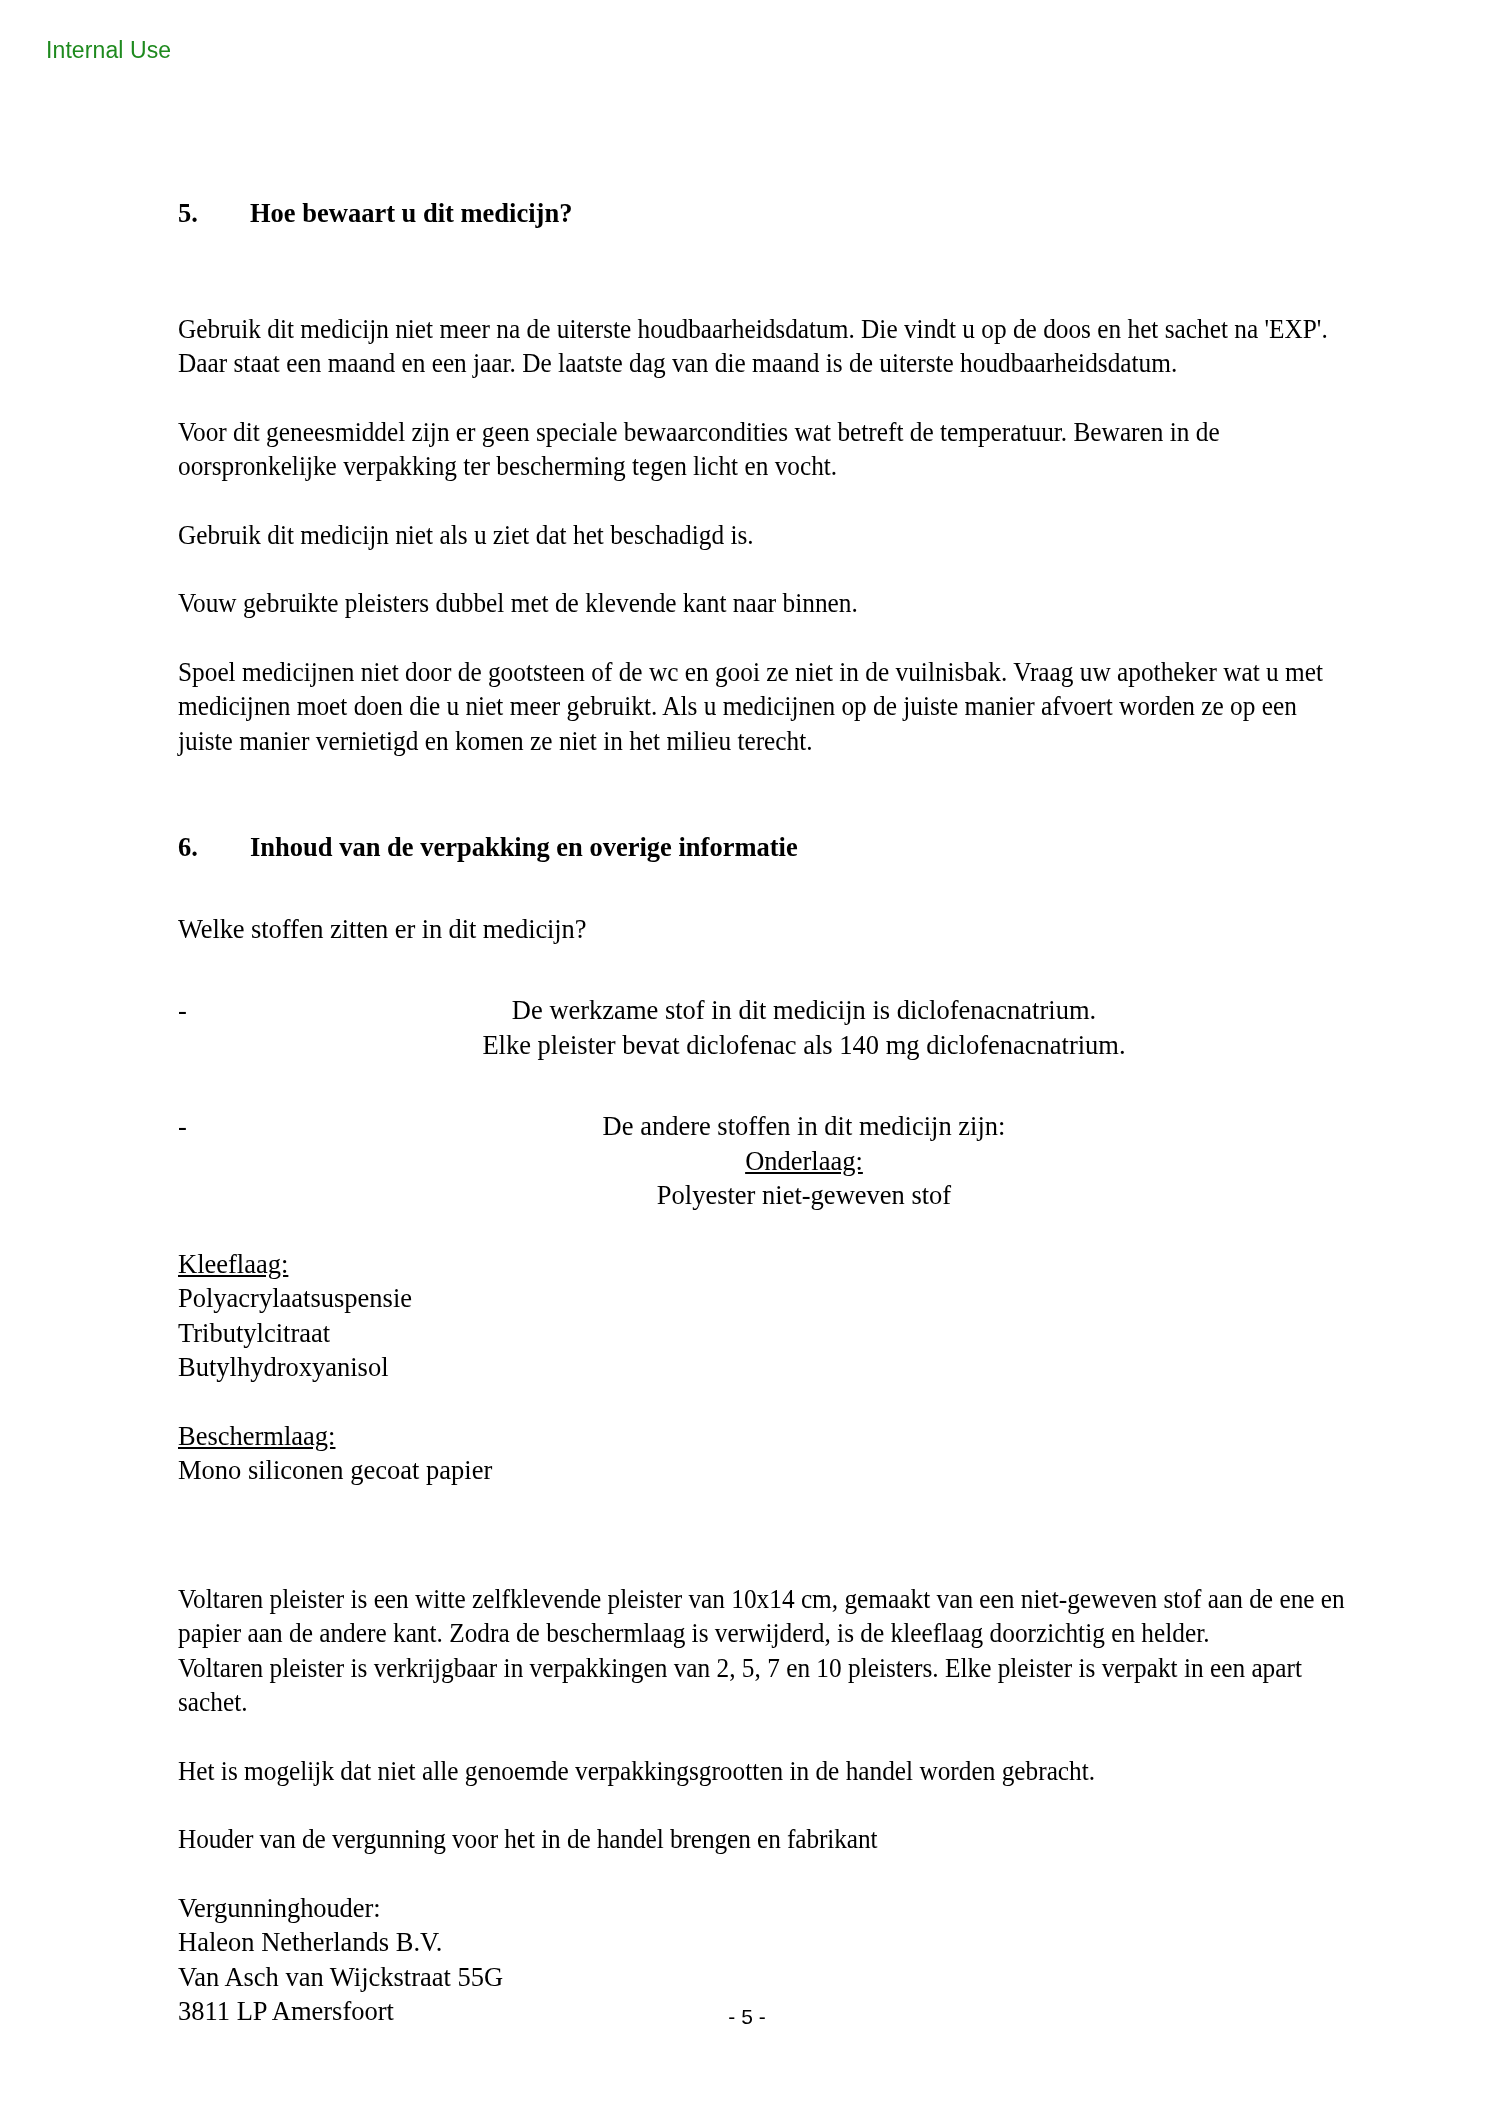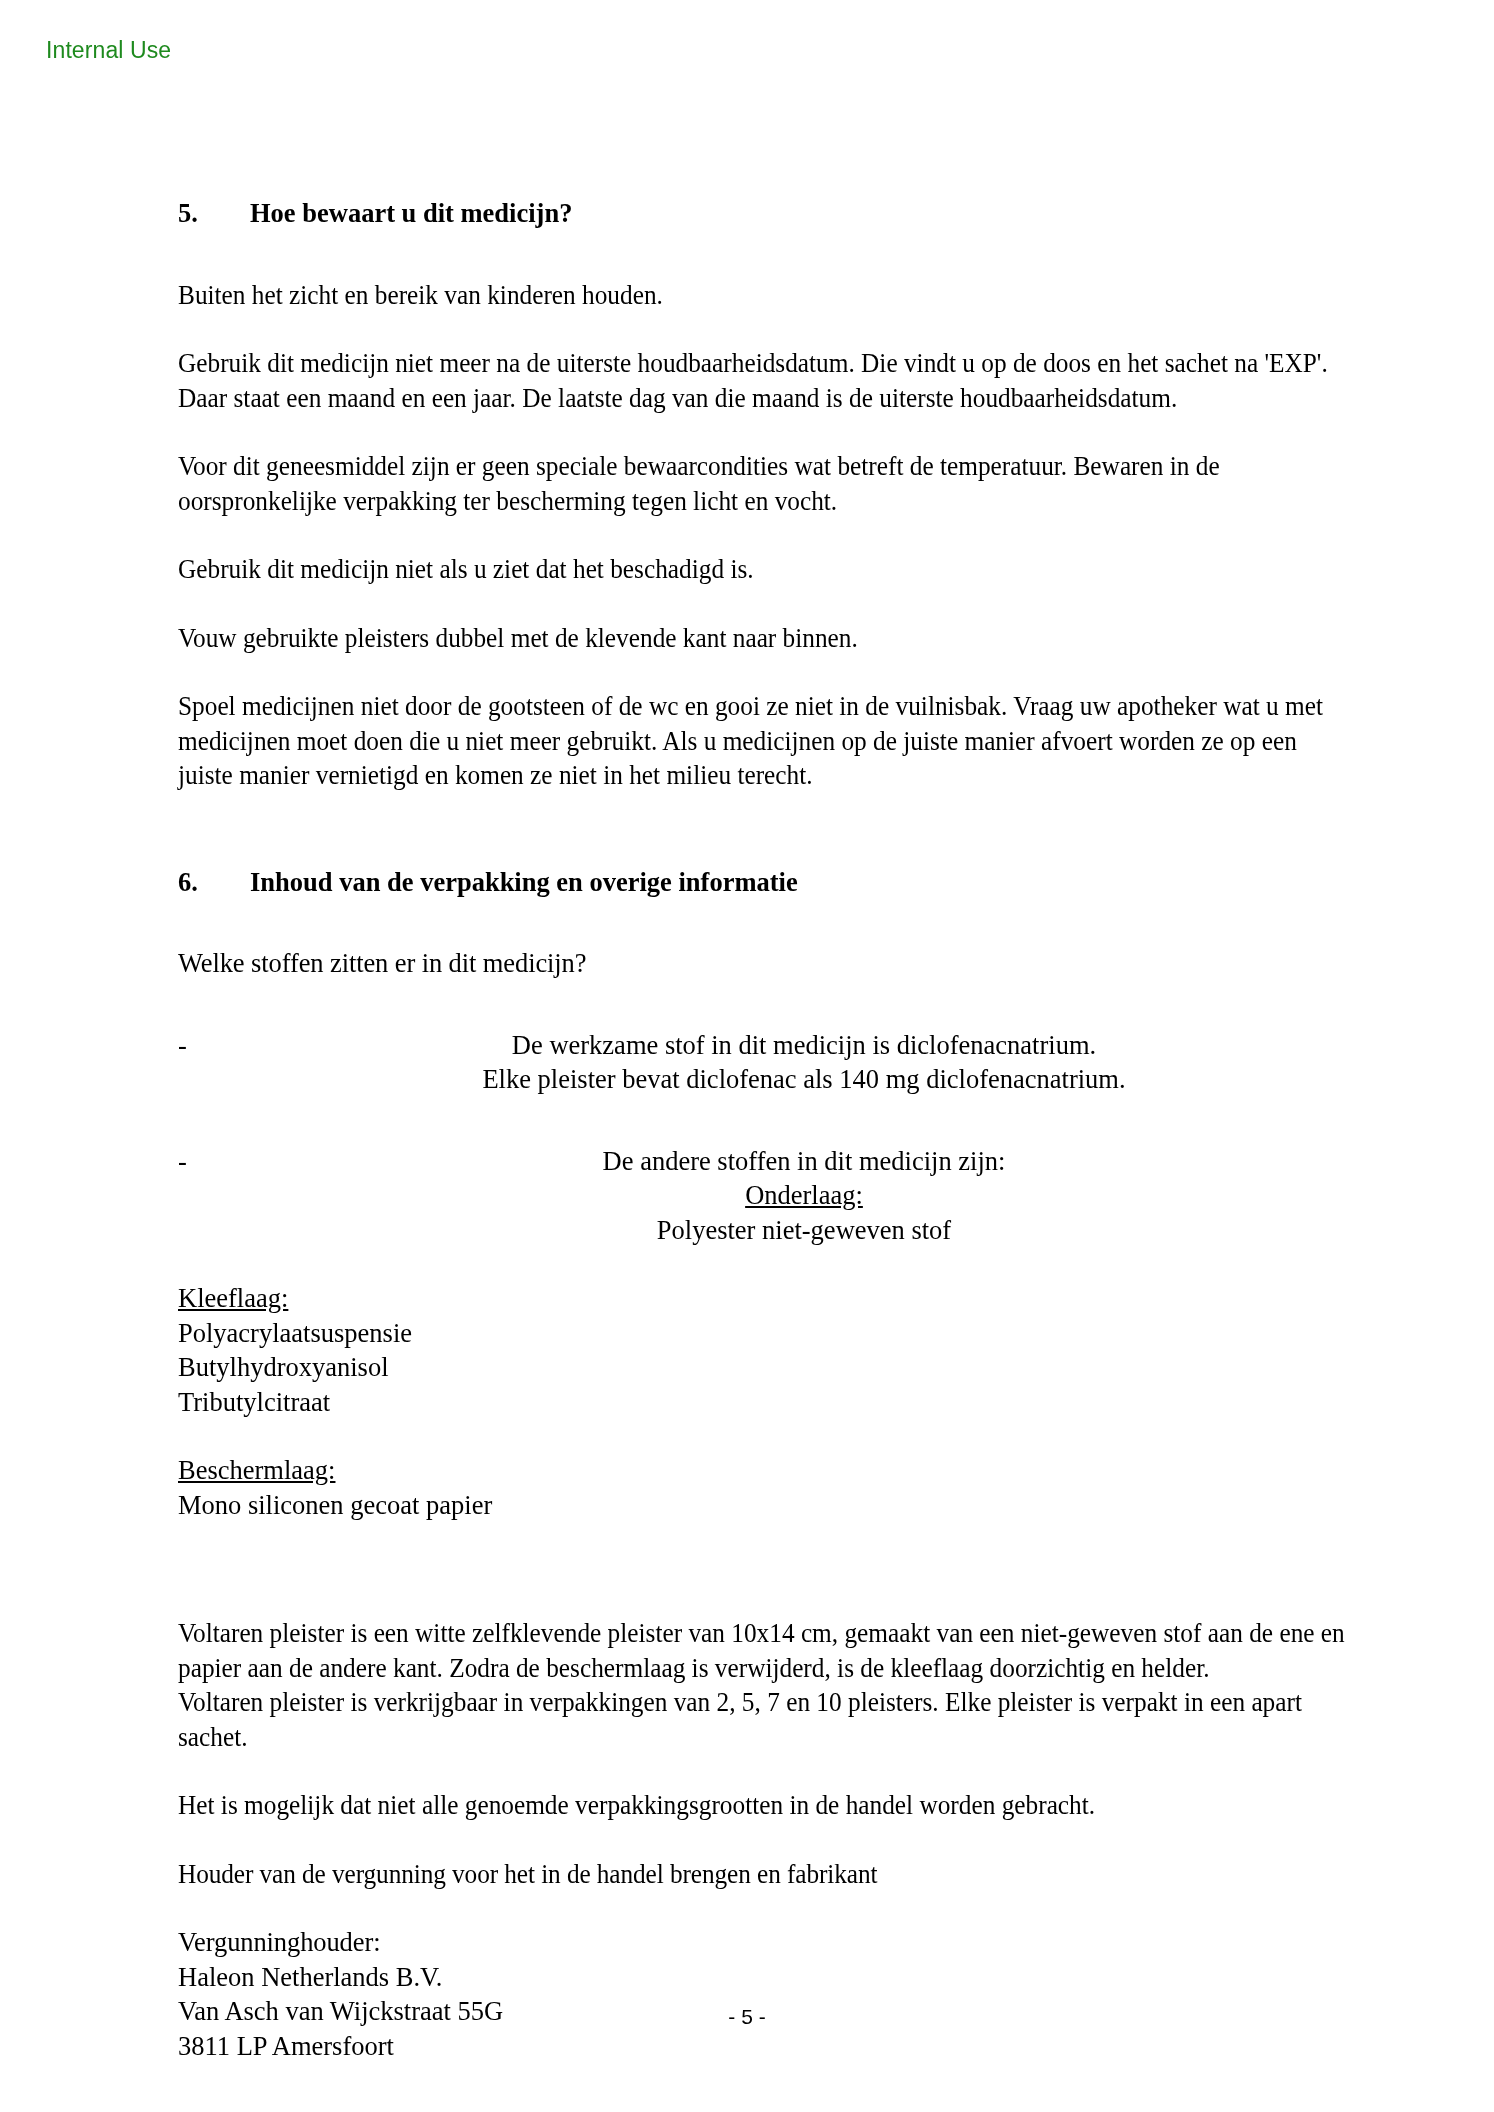--- a/index.html
+++ b/index.html
@@ -133,23 +133,20 @@
 
   <div class="content">
 
     <div class="section-heading">
       <span class="num">5.</span>
       <span class="title">Hoe bewaart u dit medicijn?</span>
     </div>
 
     <div class="gap-md"></div>
 
-    <p class="para">
-      <span class="sq">Buiten het zicht en bereik van kinderen houden.</span>
-    </p>
 
     <div class="gap-sm"></div>
 
     <p class="para">
       <span class="sq">Gebruik dit medicijn niet meer na de uiterste houdbaarheidsdatum. Die vindt u op de doos en het sachet na 'EXP'. Daar staat een maand en een jaar. De laatste dag van die maand is de uiterste houdbaarheidsdatum.</span>
     </p>
 
     <div class="gap-sm"></div>
 
     <p class="para">
@@ -204,22 +201,22 @@
         <span style="display:block" class="u-label">Onderlaag:</span>
         <span style="display:block">Polyester niet-geweven stof</span>
       </span>
     </div>
 
     <div class="gap-sm"></div>
 
     <div class="indent-block">
       <span style="display:block" class="u-label">Kleeflaag:</span>
       <span style="display:block">Polyacrylaatsuspensie</span>
+      <span style="display:block">Tributylcitraat</span>
       <span style="display:block">Butylhydroxyanisol</span>
-      <span style="display:block">Tributylcitraat</span>
     </div>
 
     <div class="gap-sm"></div>
 
     <div class="indent-block">
       <span style="display:block" class="u-label">Beschermlaag:</span>
       <span style="display:block">Mono siliconen gecoat papier</span>
     </div>
 
     <div class="gap-md"></div>

